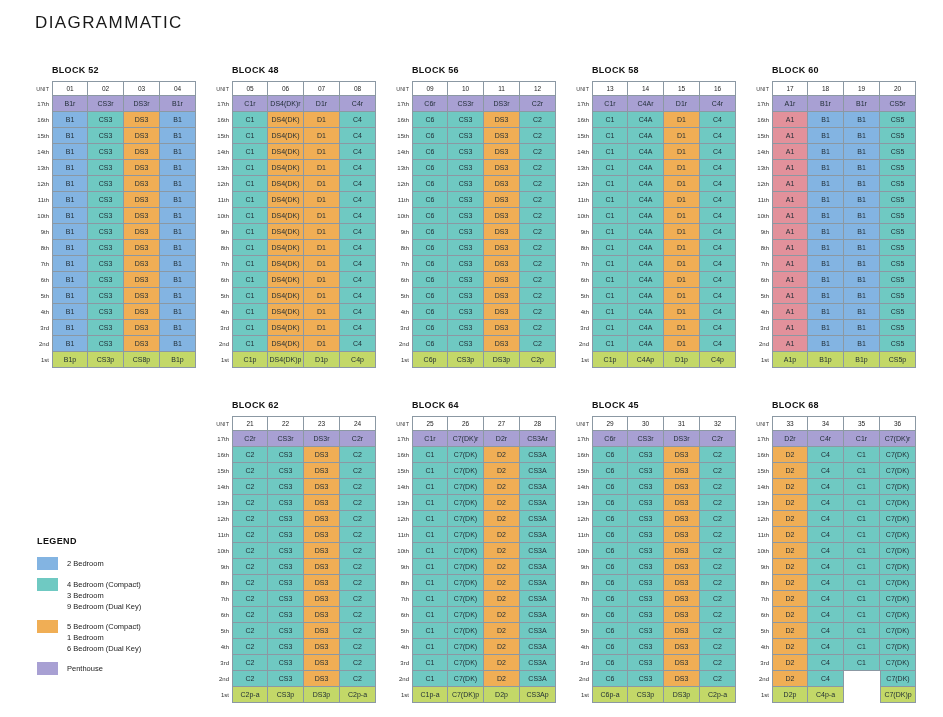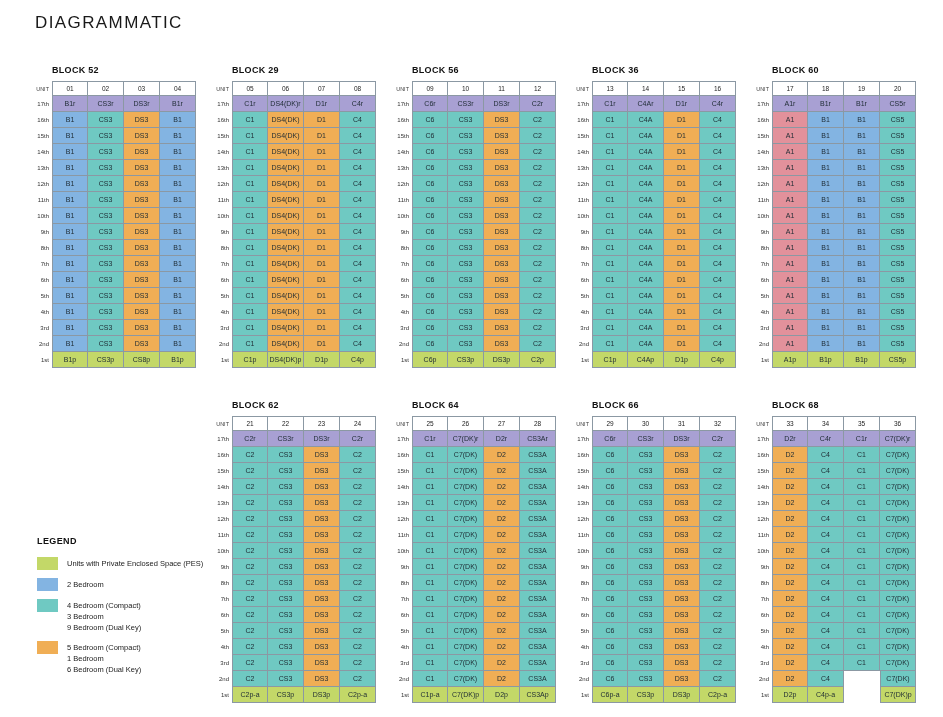--- a/index.html
+++ b/index.html
@@ -141,21 +141,21 @@
           <div class="cell" style="background: rgb(240, 174, 85);">DS3</div>
           <div class="cell" style="background: rgb(131, 180, 226);">B1</div>
           <div class="flabel">1st</div>
           <div class="cell bl" style="background: rgb(195, 216, 104);">B1p</div>
           <div class="cell" style="background: rgb(195, 216, 104);">CS3p</div>
           <div class="cell" style="background: rgb(195, 216, 104);">CS8p</div>
           <div class="cell" style="background: rgb(195, 216, 104);">B1p</div>
         </div>
       </div>
       <div class="block" style="left: 180px;">
-        <div class="block-title">BLOCK 29</div>
+        <div class="block-title">BLOCK 48</div>
         <div class="grid">
           <div class="flabel corner">UNIT</div>
           <div class="hdr bl">05</div>
           <div class="hdr">06</div>
           <div class="hdr">07</div>
           <div class="hdr">08</div>
           <div class="flabel">17th</div>
           <div class="cell bl" style="background: rgb(168, 160, 211);">C1r</div>
           <div class="cell" style="background: rgb(168, 160, 211);">DS4(DK)r</div>
           <div class="cell" style="background: rgb(168, 160, 211);">D1r</div>
@@ -331,21 +331,21 @@
           <div class="cell" style="background: rgb(240, 174, 85);">DS3</div>
           <div class="cell" style="background: rgb(111, 201, 194);">C2</div>
           <div class="flabel">1st</div>
           <div class="cell bl" style="background: rgb(195, 216, 104);">C6p</div>
           <div class="cell" style="background: rgb(195, 216, 104);">CS3p</div>
           <div class="cell" style="background: rgb(195, 216, 104);">DS3p</div>
           <div class="cell" style="background: rgb(195, 216, 104);">C2p</div>
         </div>
       </div>
       <div class="block" style="left: 540px;">
-        <div class="block-title">BLOCK 36</div>
+        <div class="block-title">BLOCK 58</div>
         <div class="grid">
           <div class="flabel corner">UNIT</div>
           <div class="hdr bl">13</div>
           <div class="hdr">14</div>
           <div class="hdr">15</div>
           <div class="hdr">16</div>
           <div class="flabel">17th</div>
           <div class="cell bl" style="background: rgb(168, 160, 211);">C1r</div>
           <div class="cell" style="background: rgb(168, 160, 211);">C4Ar</div>
           <div class="cell" style="background: rgb(168, 160, 211);">D1r</div>
@@ -713,21 +713,21 @@
           <div class="cell" style="background: rgb(240, 174, 85);">D2</div>
           <div class="cell" style="background: rgb(111, 201, 194);">CS3A</div>
           <div class="flabel">1st</div>
           <div class="cell bl" style="background: rgb(195, 216, 104);">C1p-a</div>
           <div class="cell" style="background: rgb(195, 216, 104);">C7(DK)p</div>
           <div class="cell" style="background: rgb(195, 216, 104);">D2p</div>
           <div class="cell" style="background: rgb(195, 216, 104);">CS3Ap</div>
         </div>
       </div>
       <div class="block" style="left: 360px;">
-        <div class="block-title">BLOCK 66</div>
+        <div class="block-title">BLOCK 45</div>
         <div class="grid">
           <div class="flabel corner">UNIT</div>
           <div class="hdr bl">29</div>
           <div class="hdr">30</div>
           <div class="hdr">31</div>
           <div class="hdr">32</div>
           <div class="flabel">17th</div>
           <div class="cell bl" style="background: rgb(168, 160, 211);">C6r</div>
           <div class="cell" style="background: rgb(168, 160, 211);">CS3r</div>
           <div class="cell" style="background: rgb(168, 160, 211);">DS3r</div>
@@ -907,26 +907,20 @@
           <div class="cell" style="background: rgb(195, 216, 104);">C4p-a</div>
           <div class="cell empty"></div>
           <div class="cell bl" style="background: rgb(195, 216, 104);">C7(DK)p</div>
         </div>
       </div>
     </div>
   <div id="legend">
     <div id="legend-title">LEGEND</div>
     <div id="legend-items">
         <div class="litem">
-          <div class="swatch" style="background: rgb(195, 216, 104);"></div>
-          <div class="llines">
-            <div>Units with Private Enclosed Space (PES)</div>
-          </div>
-        </div>
-        <div class="litem">
           <div class="swatch" style="background: rgb(131, 180, 226);"></div>
           <div class="llines">
             <div>2 Bedroom</div>
           </div>
         </div>
         <div class="litem">
           <div class="swatch" style="background: rgb(111, 201, 194);"></div>
           <div class="llines">
             <div>4 Bedroom (Compact)</div>
             <div>3 Bedroom</div>
@@ -934,15 +928,21 @@
           </div>
         </div>
         <div class="litem">
           <div class="swatch" style="background: rgb(240, 174, 85);"></div>
           <div class="llines">
             <div>5 Bedroom (Compact)</div>
             <div>1 Bedroom</div>
             <div>6 Bedroom (Dual Key)</div>
           </div>
         </div>
+        <div class="litem">
+          <div class="swatch" style="background: rgb(168, 160, 211);"></div>
+          <div class="llines">
+            <div>Penthouse</div>
+          </div>
+        </div>
       </div>
   </div>
 </div>
 
 </body></html>

